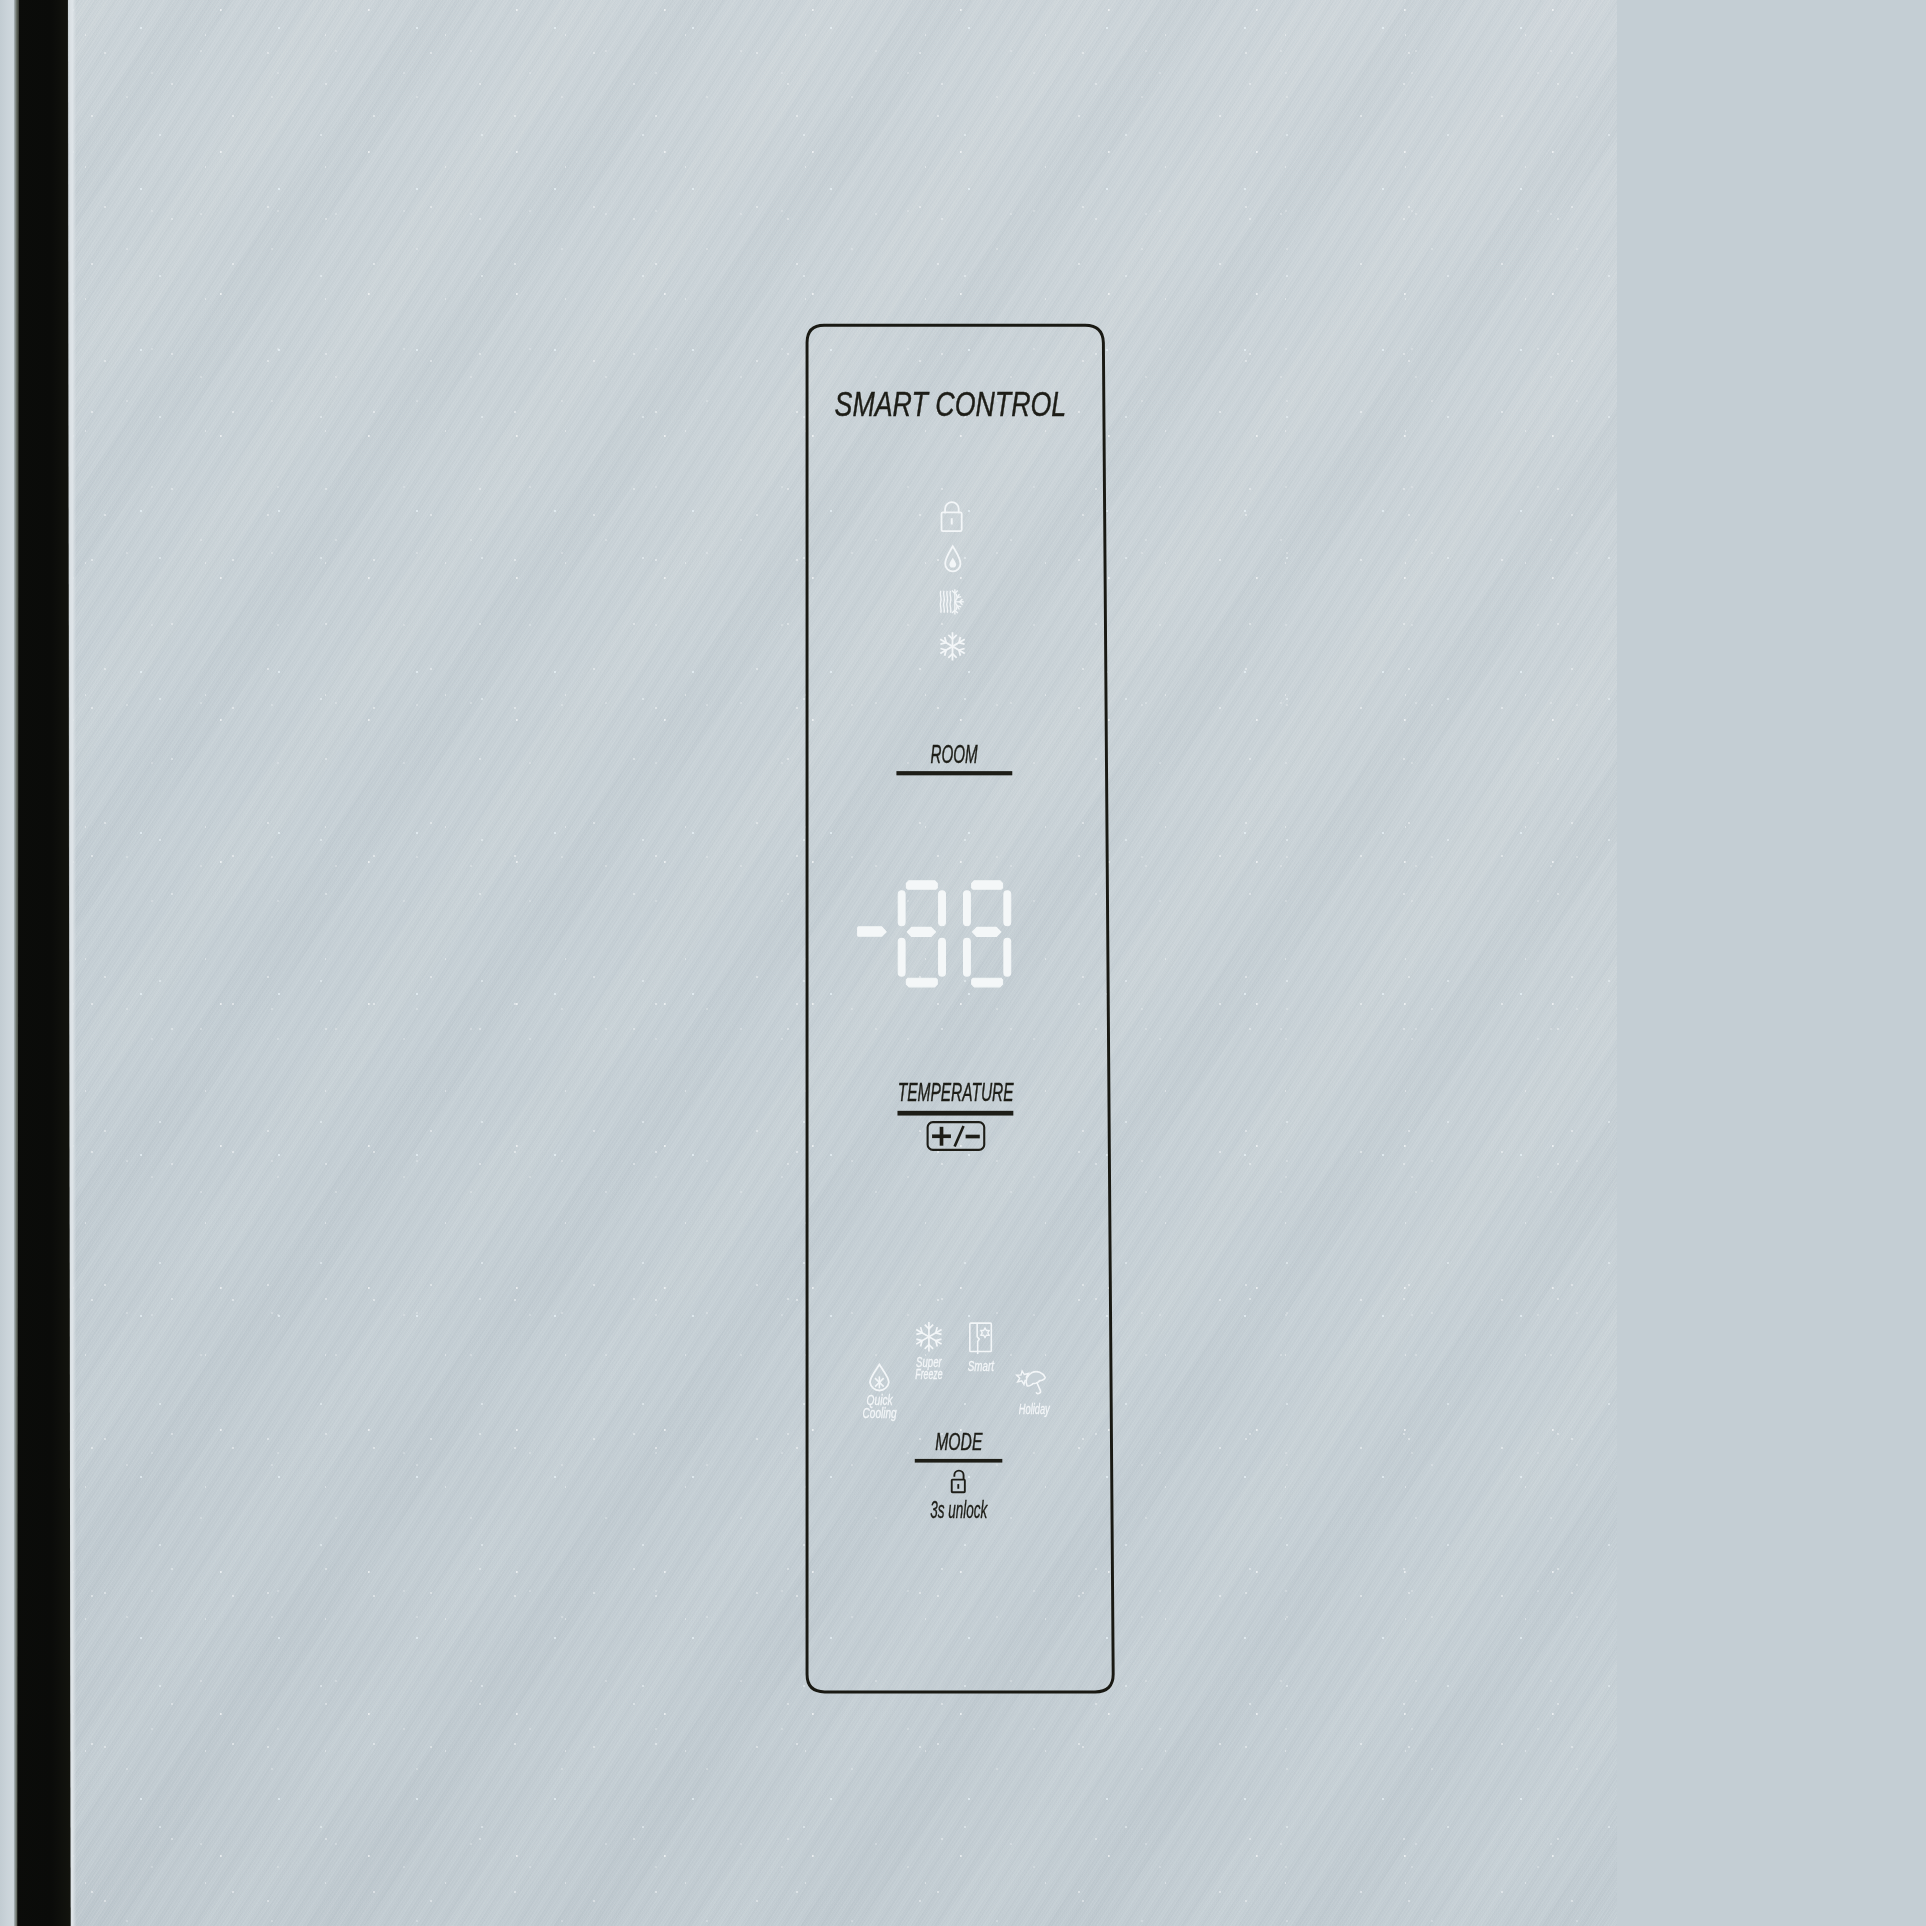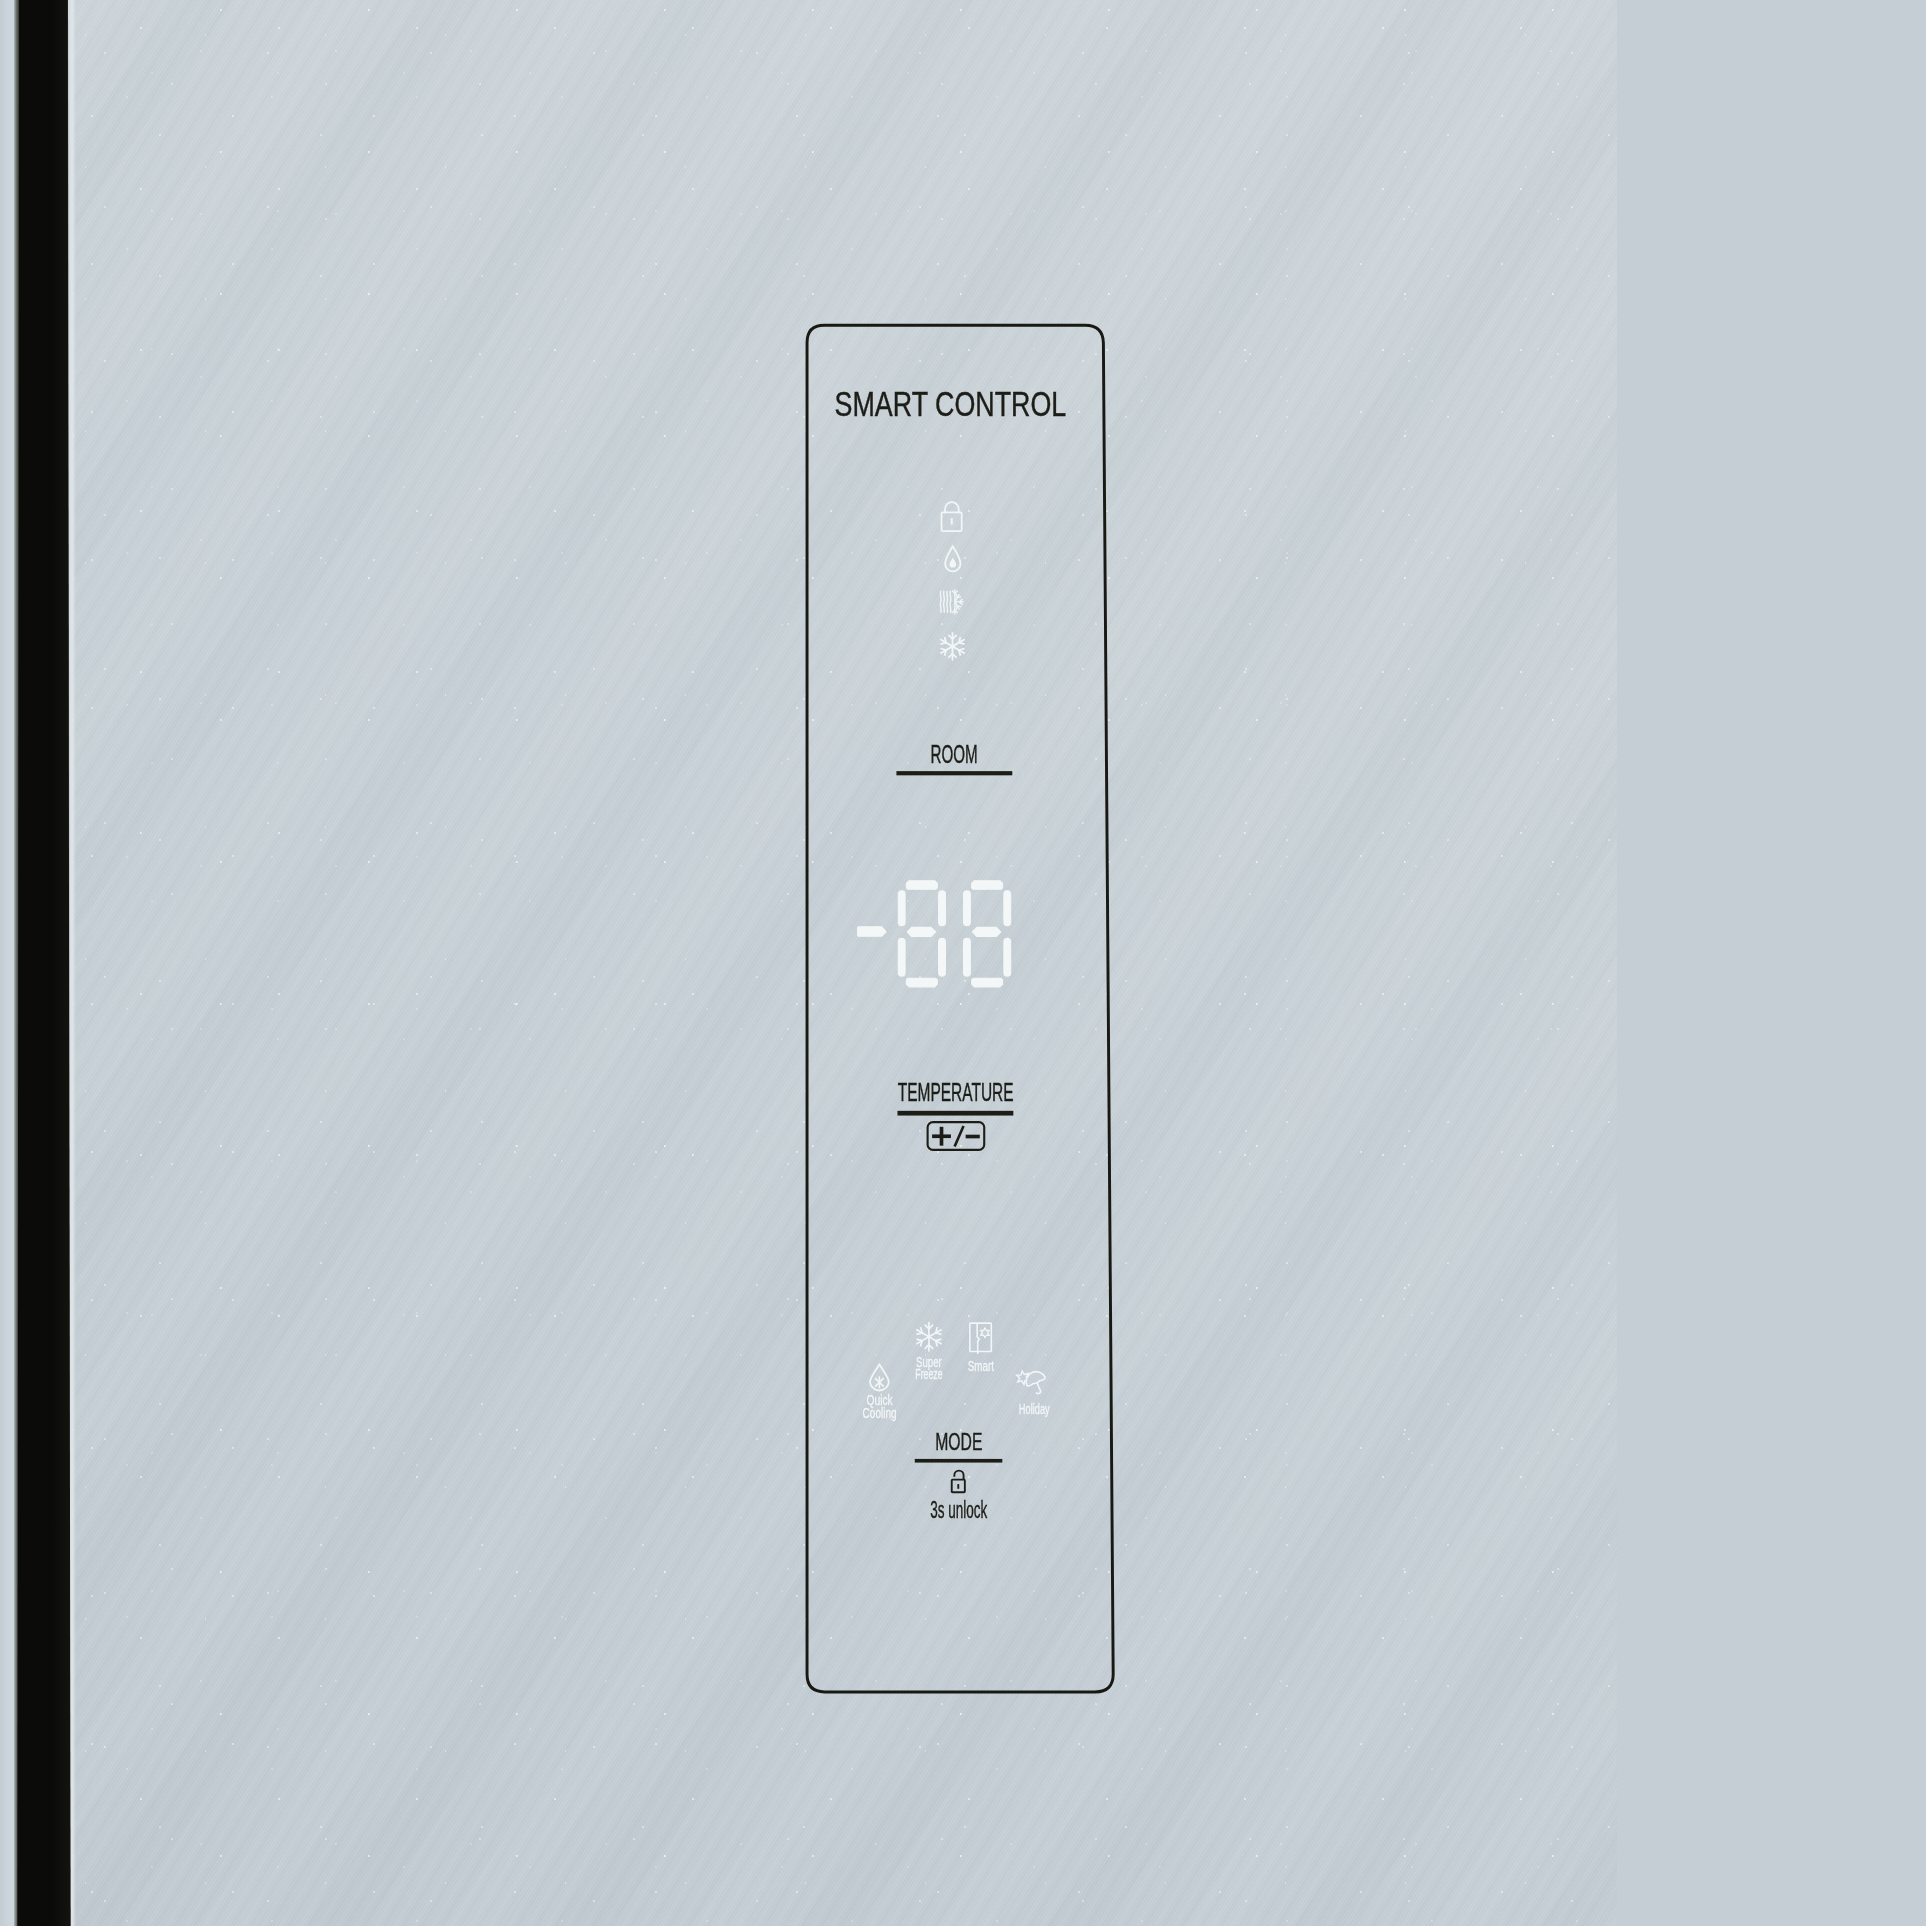--- a/index.html
+++ b/index.html
@@ -1,16 +1,16 @@
 <!DOCTYPE html>
 <html style="font-size:8.4px"><head>
 <meta charset="utf-8">
 <style>
   html,body{margin:0;padding:0;background:#c4ced4;}
-  #stage{position:relative;width:1617px;height:1926px;overflow:hidden;font-family:"Liberation Sans",sans-serif;}
+  #stage{position:relative;width:1617px;height:1926px;overflow:hidden;font-family:"Liberation Sans",sans-serif;font-style:italic;}
   .abs{position:absolute;}
 </style>
 </head>
 <body>
 <div id="stage">
 
   <div class="abs" id="door" style="left:67px;top:0;width:1859px;height:1926px;
     background:
       repeating-linear-gradient(123deg, rgba(255,255,255,0.06) 0 0.7px, rgba(148,160,170,0.05) 1.2px 1.8px, rgba(255,255,255,0) 1.8px 2.8px),
       repeating-linear-gradient(121deg, rgba(255,255,255,0.04) 0 3.7px, rgba(255,255,255,0) 3.7px 7.3px, rgba(128,143,154,0.035) 7.3px 10.5px, rgba(255,255,255,0) 10.5px 16.3px),

